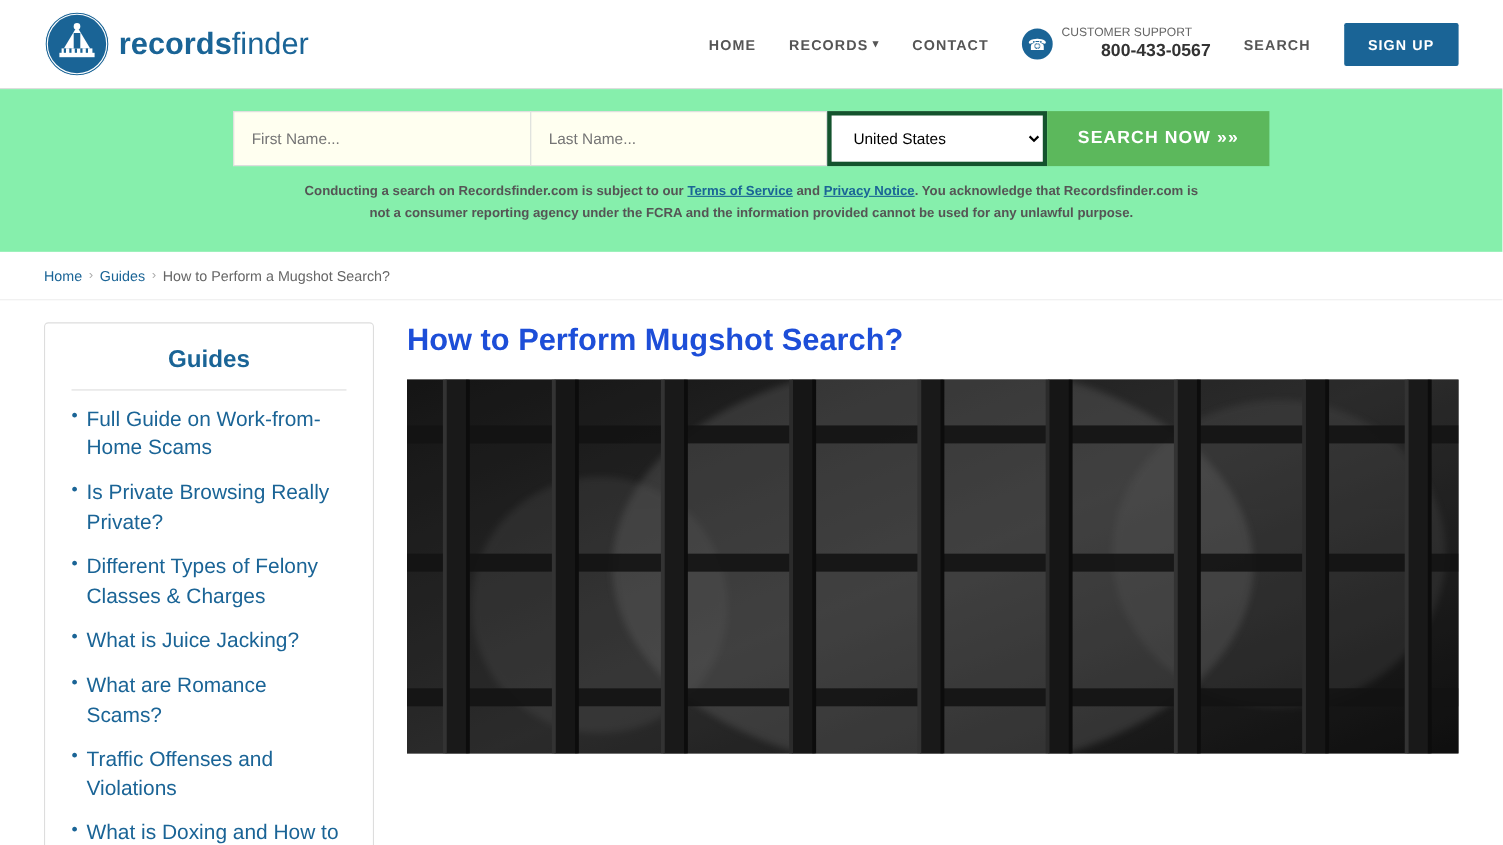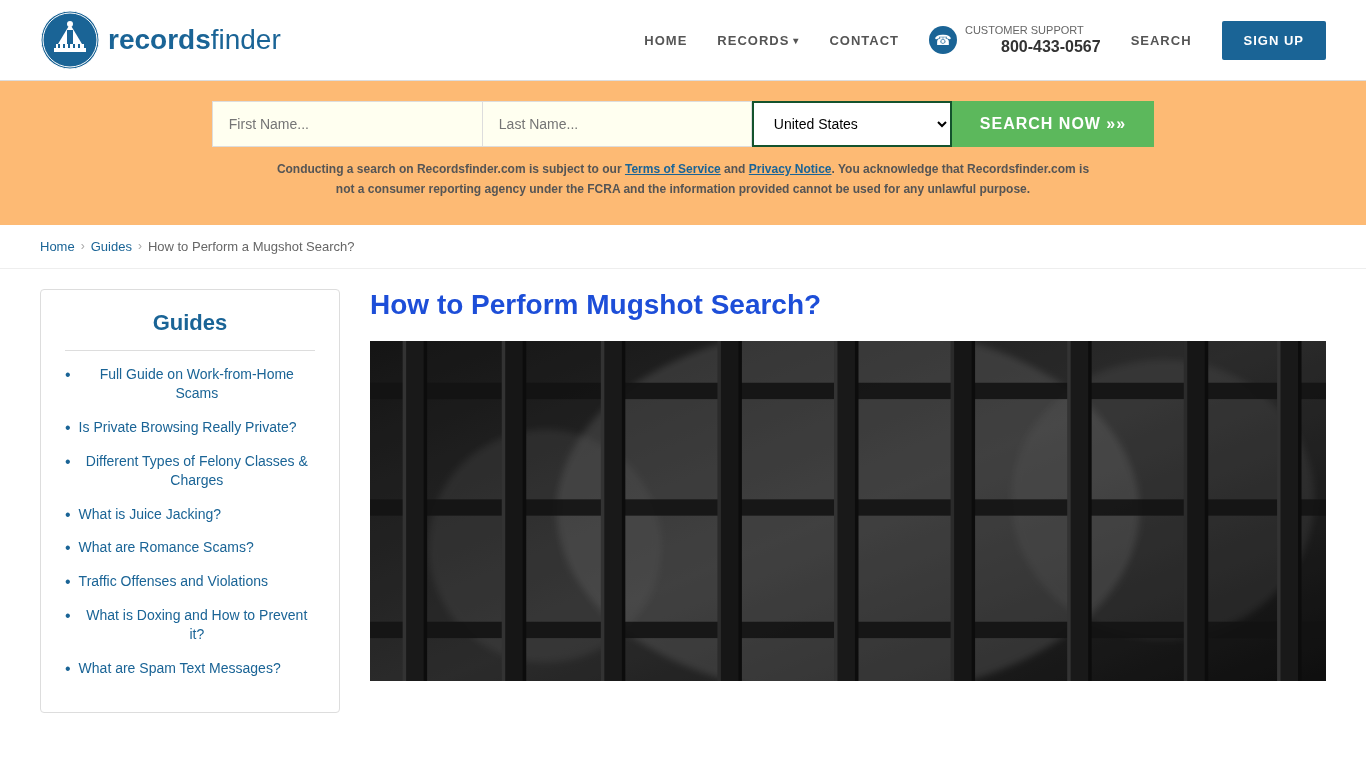--- a/index.html
+++ b/index.html
@@ -98,21 +98,21 @@
       font-size: 13px;
       letter-spacing: 1px;
       border: none;
       cursor: pointer;
       text-transform: uppercase;
       border-radius: 2px;
     }
 
     
     .search-section {
-      background: #fdba74;
+      background: #86efac;
       padding: 20px 40px 25px;
     }
     .search-bar {
       display: flex;
       justify-content: center;
       gap: 0;
       margin-bottom: 12px;
     }
     .search-input {
       padding: 12px 16px;
@@ -122,21 +122,21 @@
       width: 270px;
       outline: none;
       color: #999;
     }
     .search-input:first-child {
       border-right: none;
     }
     .search-select {
       padding: 12px 16px;
       font-size: 14px;
-      border: 2px solid #14532d;
+      border: 4px solid #14532d;
       background: #fff;
       width: 200px;
       outline: none;
       cursor: pointer;
       appearance: auto;
     }
     .btn-search {
       background: #5cb85c;
       color: white;
       padding: 12px 28px;
@@ -220,23 +220,22 @@
     }
     .sidebar-bullet {
       color: #1a6496;
       font-size: 16px;
       margin-top: 1px;
       flex-shrink: 0;
     }
     .sidebar-list a {
       color: #1a6496;
       text-decoration: none;
-      font-size: 14px;
+      font-size: 19px;
       line-height: 1.4;
-      text-align: center;
     }
 
     
     .article {
       flex: 1;
     }
     .article-title {
       color: #1d4ed8;
       font-size: 28px;
       font-weight: 700;

